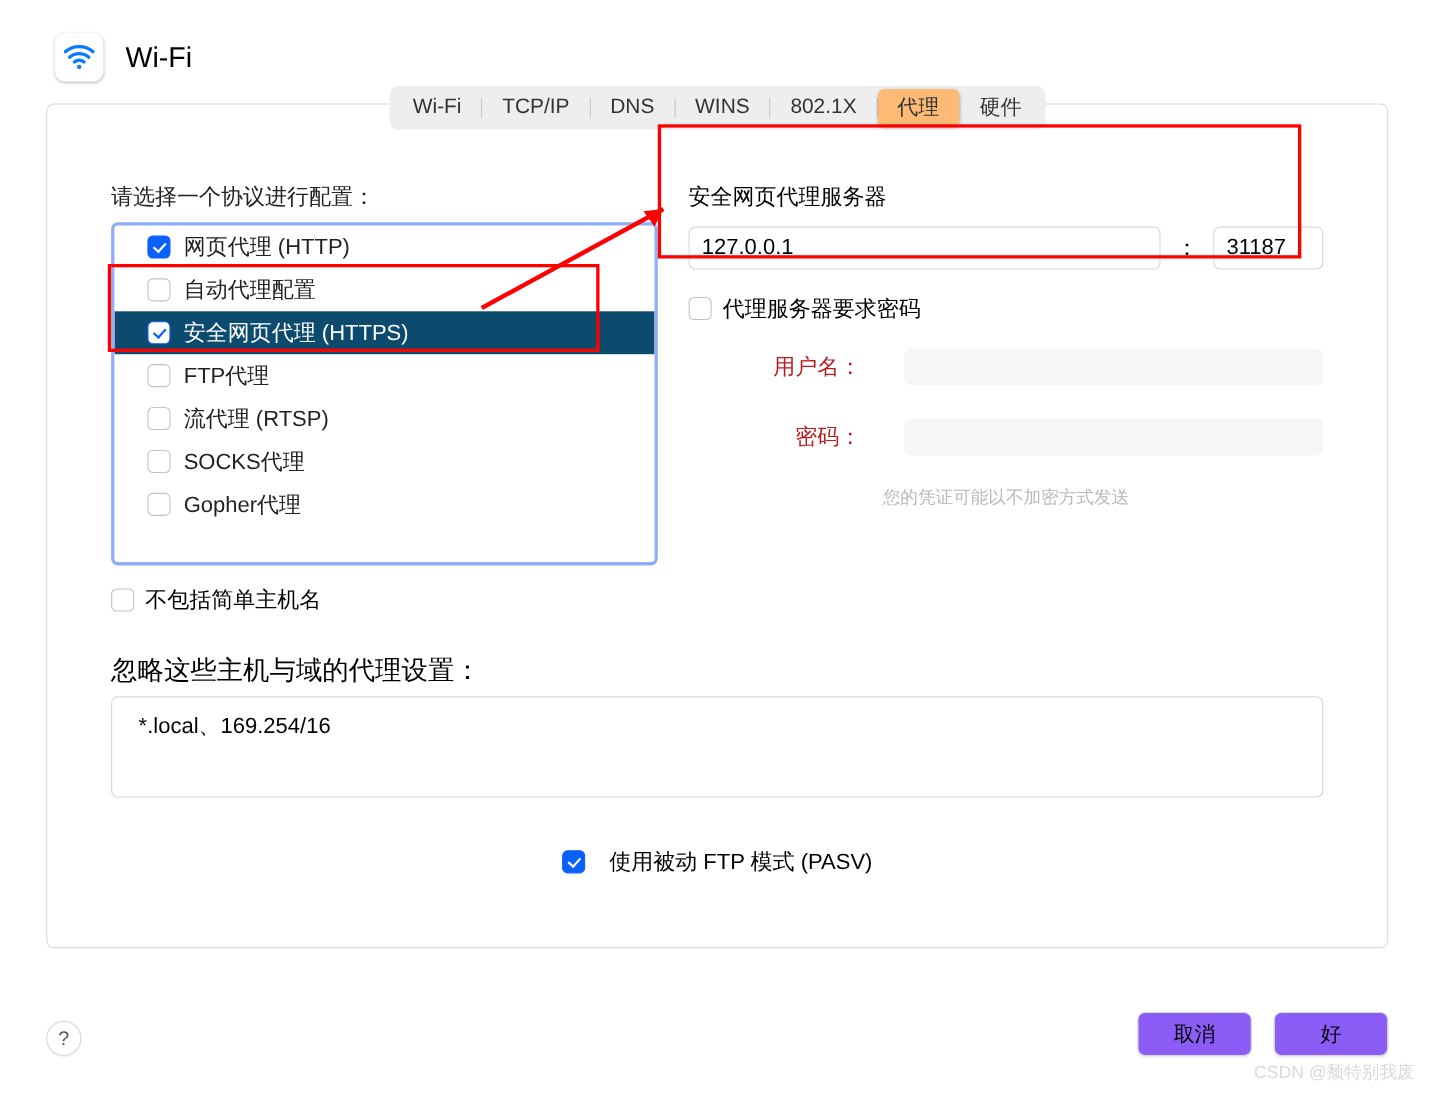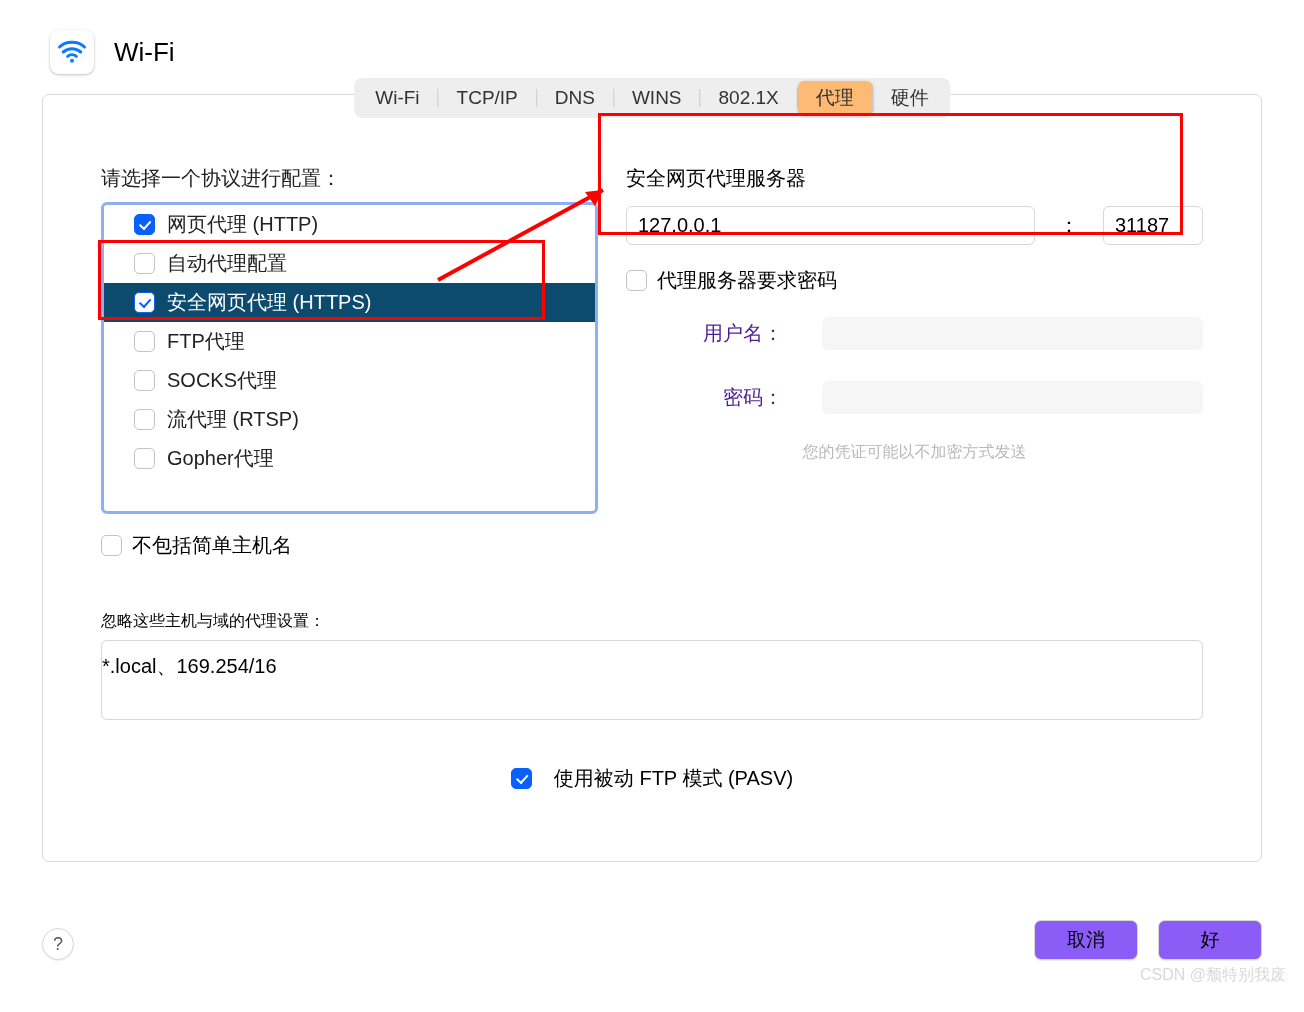--- a/index.html
+++ b/index.html
@@ -124,60 +124,60 @@
   .protocol-row.selected .chk.checked::after {
     border-color: #0a60ff;
   }
   .simple-check-row {
     display: flex;
     align-items: center;
     margin-top: 18px;
     font-size: 20px;
   }
   .simple-check-row .chk { margin-right: 10px; }
-  .bypass-label { font-size: 16px; margin-top: 52px; margin-bottom: 8px; }
+  .bypass-label { font-size: 24px; margin-top: 34px; margin-bottom: 8px; }
   .bypass-box {
     width: 100%;
-    height: 80px;
+    height: 92px;
     border: 1px solid #d7d7d7;
     border-radius: 6px;
-    padding: 12px 0;
+    padding: 12px 24px;
     font-size: 20px;
     resize: none;
     font-family: inherit;
   }
   .pasv-row {
     display: flex;
     justify-content: center;
     align-items: center;
     margin-top: 40px;
     font-size: 20px;
   }
   .pasv-row .chk.checked { background:#0a60ff; border-color:#0a60ff; }
   .right-title { font-size: 20px; margin-bottom: 14px; }
-  .server-row { display: flex; align-items: center; gap: 24px; }
+  .server-row { display: flex; align-items: center; gap: 14px; }
   .tf {
     border: 1px solid #d7d7d7;
     border-radius: 6px;
     padding: 7px 11px;
     font-size: 20px;
     font-family: inherit;
   }
   .tf.host { flex: 1; }
   .tf.port { width: 100px; }
   .colon { font-size: 20px; }
   .req-pw-row { display:flex; align-items:center; margin-top:22px; font-size:20px; }
   .req-pw-row .chk { margin-right:10px; }
   .cred-grid {
     margin-top: 23px;
     display: grid;
     grid-template-columns: 165px 1fr;
     row-gap: 20px;
     align-items: center;
-    color: #4c1d95;
+    color: #b91c1c;
     font-size: 20px;
     gap: 31px;
   }
   .cred-grid .lbl { text-align: right; padding-right: 8px; }
   .cred-field {
     height: 33px;
     background: #f6f6f7;
     border-radius: 6px;
   }
   .cred-hint {
@@ -280,25 +280,25 @@
         <div class="protocol-row selected">
           <span class="chk checked"></span>
           <span>安全网页代理 (HTTPS)</span>
         </div>
         <div class="protocol-row">
           <span class="chk"></span>
           <span>FTP代理</span>
         </div>
         <div class="protocol-row">
           <span class="chk"></span>
+          <span>流代理 (RTSP)</span>
+        </div>
+        <div class="protocol-row">
+          <span class="chk"></span>
           <span>SOCKS代理</span>
-        </div>
-        <div class="protocol-row">
-          <span class="chk"></span>
-          <span>流代理 (RTSP)</span>
         </div>
         <div class="protocol-row">
           <span class="chk"></span>
           <span>Gopher代理</span>
         </div>
       </div>
 
       <div class="simple-check-row">
         <span class="chk"></span>
         <span>不包括简单主机名</span>

